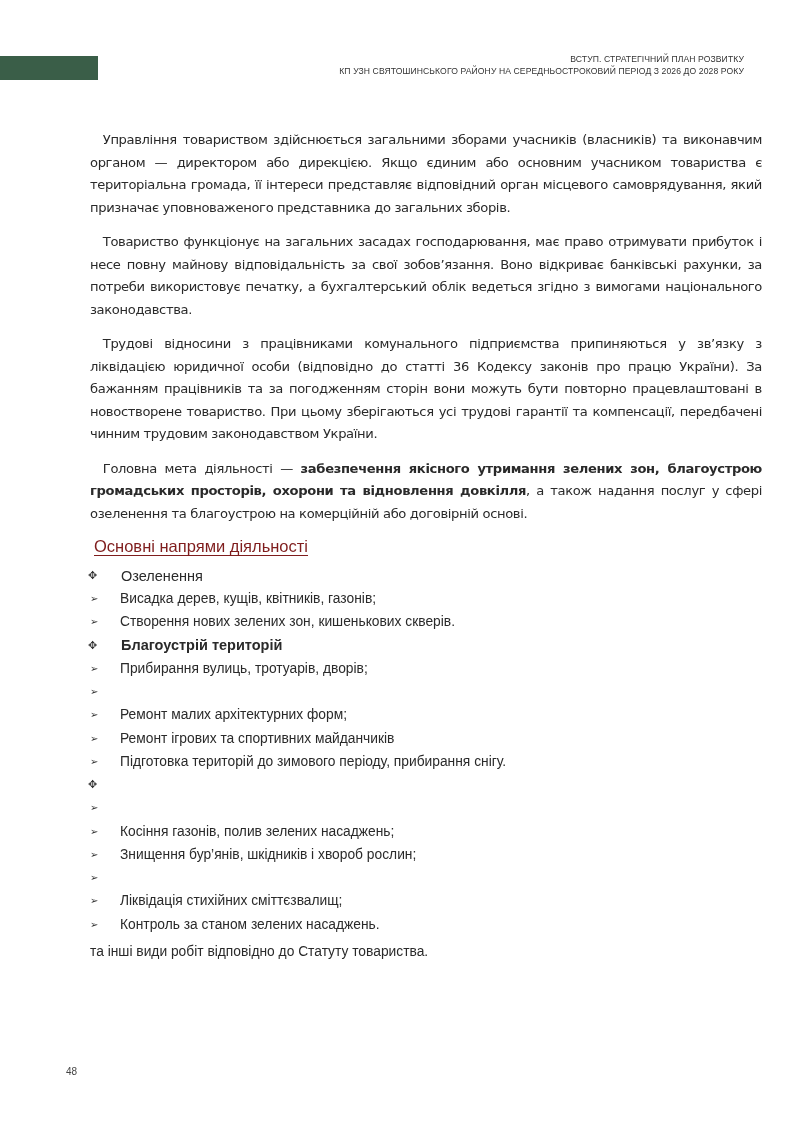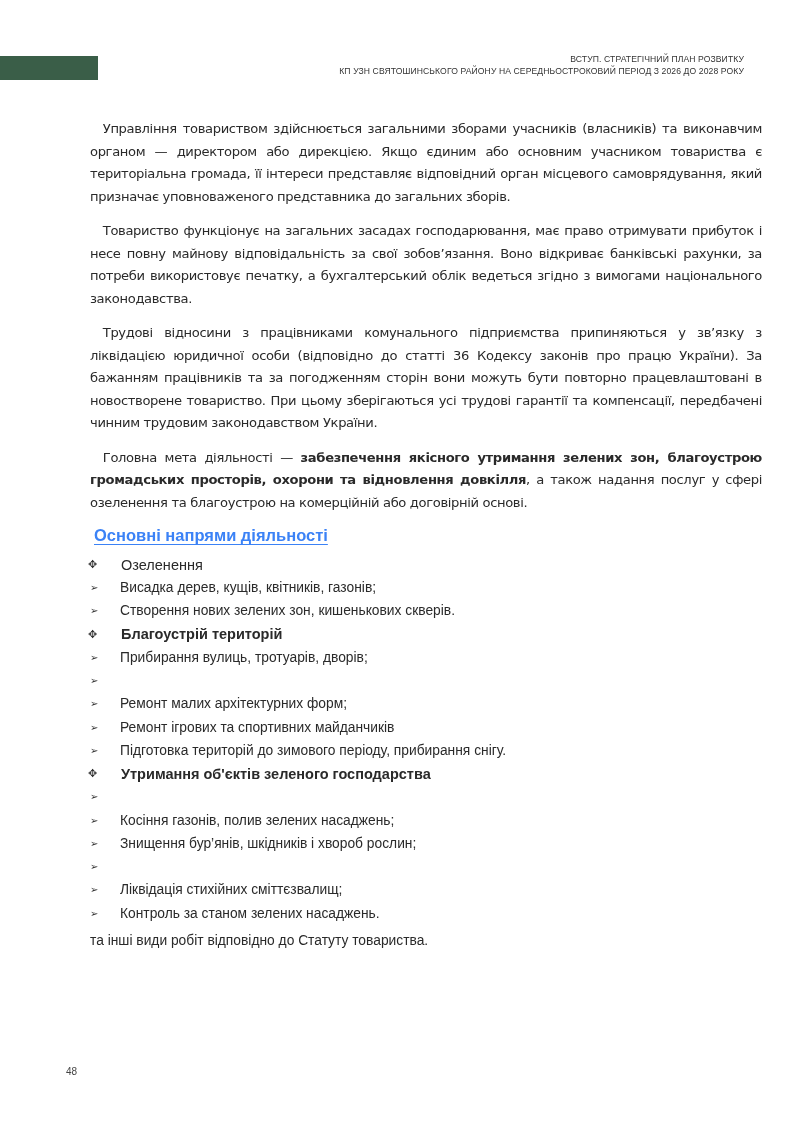--- a/index.html
+++ b/index.html
@@ -1,26 +1,26 @@
 <!DOCTYPE html>
 <html><head>
 <meta charset="utf-8">
 <style>
   html, body { margin: 0; padding: 0; background: #ffffff; }
   body { width: 800px; height: 1136px; position: relative; overflow: hidden;
          font-family: "DejaVu Sans", "Liberation Sans", sans-serif; color: #2a2a2a; }
   .green-bar { position: absolute; left: 0; top: 56px; width: 98px; height: 24px; background: #3a5e48; }
   .running-header { position: absolute; right: 56px; top: 53px; text-align: right;
          font-family: "Liberation Sans", sans-serif; font-size: 8.6px; line-height: 12px; color: #333; letter-spacing: 0.1px; margin-left: 9px; }
-  .content { position: absolute; left: 90px; top: 118px; width: 672px; }
+  .content { position: absolute; left: 90px; top: 129px; width: 672px; }
   p.para { margin: 0 0 12px 0; font-size: 13.1px; line-height: 22.5px; text-align: justify;
            text-indent: 0; font-family: "DejaVu Sans", sans-serif; letter-spacing: -0.35px; word-spacing: 0px; }
   p.para b { font-weight: bold; }
   .section-title { margin-top: 8px; margin-left: 4px; font-family: "Liberation Sans", sans-serif;
-           font-size: 16.5px; text-decoration: underline; text-underline-offset: 3px; color: #3b82f6; font-weight: bold; }
+           font-size: 16.5px; text-decoration: underline; text-underline-offset: 3px; color: #7f1d1d; }
   .list { margin-top: 8px; font-family: "Liberation Sans", sans-serif; font-size: 13.8px; color: #2a2a2a; }
   .group-head { display: flex; align-items: center; height: 23px; font-weight: bold; font-size: 14.5px; }
   .group-head .gicon { width: 33px; margin-left: -2px; font-size: 11px; font-weight: normal; color: #333; }
   .item { display: flex; align-items: center; height: 23.3px; }
   .item .bicon { width: 30px; font-size: 10px; color: #333; }
   .closing { margin-top: 4px; margin-left: 0; font-family: "Liberation Sans", sans-serif; font-size: 13.8px; height: 23px; display:flex; align-items:center; }
   .page-number { position: absolute; left: 66px; top: 1066px; font-family: "Liberation Sans", sans-serif; font-size: 10px; color: #444; }
 </style>
 </head>
 <body>
@@ -73,21 +73,20 @@
         <span class="bicon">➢</span>
         <span>Ремонт ігрових та спортивних майданчиків</span>
       </div>
     <div class="item">
         <span class="bicon">➢</span>
         <span>Підготовка територій до зимового періоду, прибирання снігу.</span>
       </div>
 
     <div class="group-head">
       <span class="gicon">✥</span>
-      <span>Утримання об'єктів зеленого господарства</span>
     </div>
     <div class="item">
         <span class="bicon">➢</span>
       </div>
     <div class="item">
         <span class="bicon">➢</span>
         <span>Косіння газонів, полив зелених насаджень;</span>
       </div>
     <div class="item">
         <span class="bicon">➢</span>

